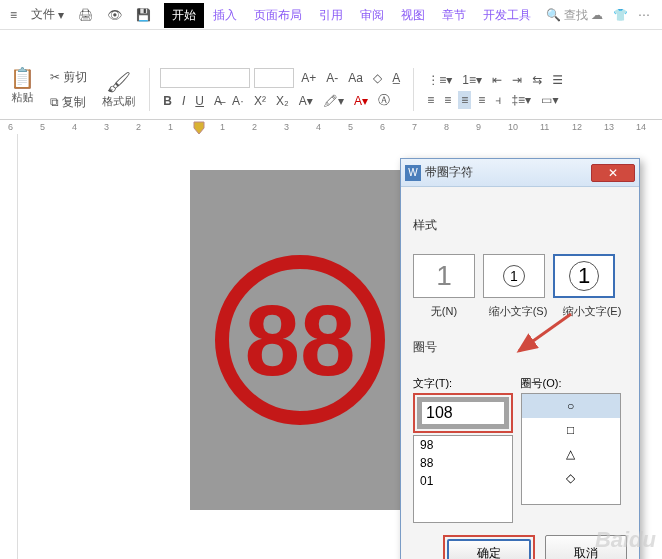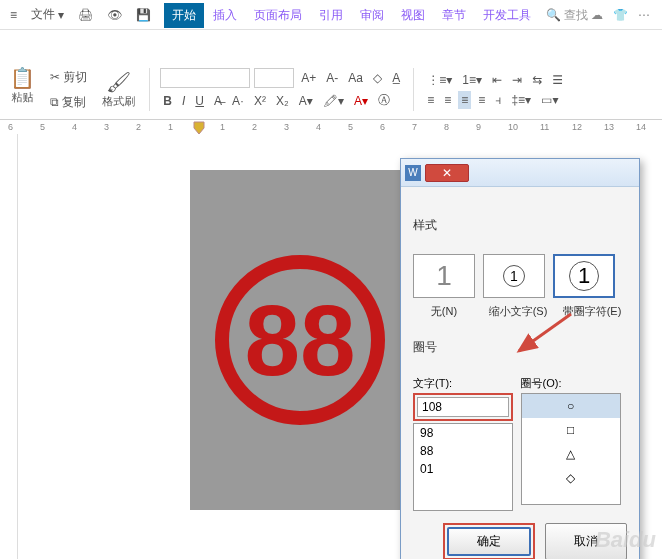--- a/index.html
+++ b/index.html
@@ -1,21 +1,21 @@
 <!DOCTYPE html>
 <html><head>
 <meta charset="utf-8">
 <style>
 *{box-sizing:border-box;margin:0;padding:0;font-family:"Microsoft YaHei",Arial,sans-serif;font-size:12px}
 body{background:#fff;width:662px;height:559px;overflow:hidden;position:relative}
 .titlebar{height:30px;background:#fff;display:flex;align-items:center;padding:0 4px;border-bottom:1px solid #e0e0e0;gap:2px}
 .tb-item{padding:3px 6px;color:#555;cursor:pointer;display:flex;align-items:center;gap:3px}
 .tabs{height:26px;display:flex;align-items:center;padding:0 4px;gap:1px;border-bottom:1px solid #d0d0d0}
 .tab{padding:4px 8px;color:#8b5cf6;cursor:pointer;font-size:12px}
-.tab.active{background:#0369a1;color:#fff}
+.tab.active{background:#000000;color:#fff}
 .search{margin-left:6px;display:flex;align-items:center;gap:3px;color:#999}
 .far-icons{margin-left:auto;display:flex;gap:10px;color:#888;padding-right:8px}
 .ribbon{height:60px;background:#fff;border-bottom:1px solid #d0d0d0;display:flex;padding:4px 6px;gap:8px}
 .rg{display:flex;flex-direction:column;gap:2px}
 .rg-row{display:flex;align-items:center;gap:4px}
 .big-btn{display:flex;flex-direction:column;align-items:center;justify-content:center;padding:2px 4px;cursor:pointer;color:#555}
 .big-btn svg,.big-btn .ico{font-size:20px}
 .sep{width:1px;background:#ddd;margin:4px 2px}
 .small-btn{padding:2px 3px;cursor:pointer;color:#555;display:flex;align-items:center}
 .ruler{height:18px;background:#fff;border-bottom:1px solid #ddd;position:relative;overflow:hidden;font-size:9px;color:#888}
@@ -34,21 +34,21 @@
 .sect-label{font-size:12px;color:#333;margin:20px 0}
 .style-row{display:flex;gap:8px;margin:6px 0}
 .style-box{width:62px;height:44px;border:1px solid #999;display:flex;align-items:center;justify-content:center;background:#fff;cursor:pointer;font-family:"Times New Roman",serif}
 .style-box.sel{border:2px solid #3b6fb6}
 .style-labels{display:flex;gap:12px;margin-bottom:0}
 .style-labels div{width:62px;text-align:center;font-size:11px;color:#333}
 .field-row{display:flex;gap:1px;margin-top:4px}
 .col{flex:1}
 .tx-label{font-size:11px;margin-bottom:2px}
 .input-wrap{border:2px solid #d04a3e;padding:2px;width:100px}
-.input-wrap input{width:100%;border:1px solid #a3a3a3;padding:2px 4px;font-size:12px;outline:none}
+.input-wrap input{width:100%;border:5px solid #a3a3a3;padding:2px 4px;font-size:16px;outline:none}
 .listbox{width:100px;height:88px;border:1px solid #999;background:#fff;overflow:auto;margin-top:2px}
 .listbox div{padding:2px 6px;cursor:pointer}
 .shape-list{width:100px;height:112px;border:1px solid #999;background:#fff;margin-top:2px}
 .shape-item{height:24px;display:flex;align-items:center;justify-content:center;cursor:pointer}
 .shape-item.sel{background:#cde}
 .btn-row{display:flex;justify-content:flex-end;gap:10px;margin-top:12px}
 .btn{padding:4px 28px;border:1px solid #888;background:linear-gradient(#fdfdfd,#e4e4e4);cursor:pointer;border-radius:2px}
 .btn.primary{border:2px solid #3b6fb6}
 .btn-hl{border:2px solid #d04a3e;padding:2px;display:inline-block}
 .ruler-mark{position:absolute;left:190px;top:0}
@@ -184,39 +184,40 @@
 
 <div class="gray-block">
   <div class="circled">
     <span>88</span>
   </div>
 </div>
 
 <div class="dialog">
   <div class="dlg-title">
     <div class="w">W</div>
+    <div class="t">带圈字符</div>
     <div class="dlg-close">✕</div>
   </div>
   <div class="dlg-body">
     <div class="sect-label">样式</div>
     <div class="style-row">
       <div class="style-box">
           <span style="font-size:28px;color:#888">1</span>
         </div>
       <div class="style-box">
           <span style="border:1px solid #555;border-radius:50%;width:22px;height:22px;display:flex;align-items:center;justify-content:center;font-size:14px">1</span>
         </div>
       <div class="style-box sel">
           <span style="border:1px solid #555;border-radius:50%;width:30px;height:30px;display:flex;align-items:center;justify-content:center;font-size:22px">1</span>
         </div>
     </div>
     <div class="style-labels">
       <div>无(N)</div>
       <div>缩小文字(S)</div>
-      <div>带圈字符(E)</div>
+      <div>缩小文字(E)</div>
     </div>
     <div class="sect-label">圈号</div>
     <div class="field-row">
       <div class="col">
         <div class="tx-label">文字(T):</div>
         <div class="input-wrap">
           <input type="text" value="108" style="">
         </div>
         <div class="listbox">
           <div>98</div>

